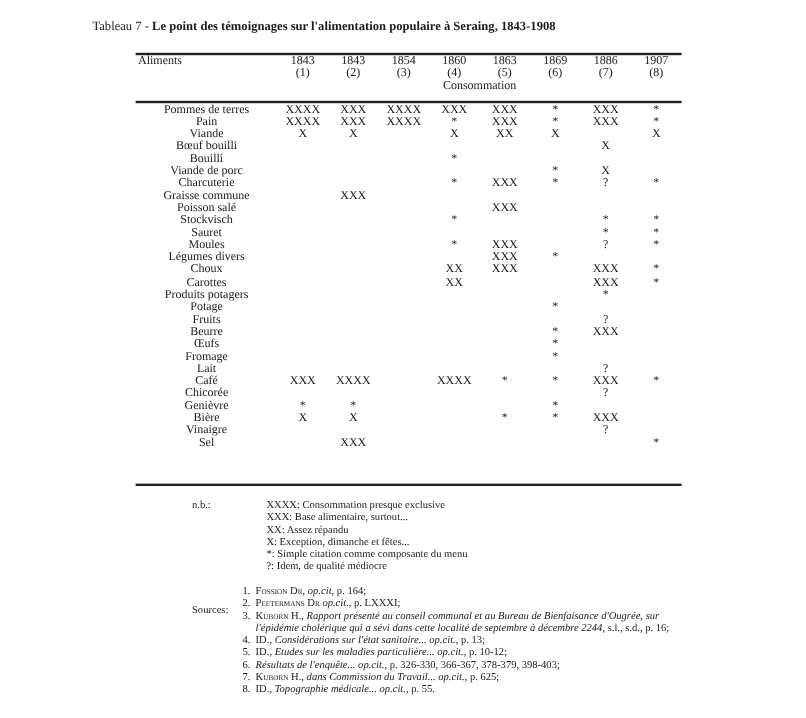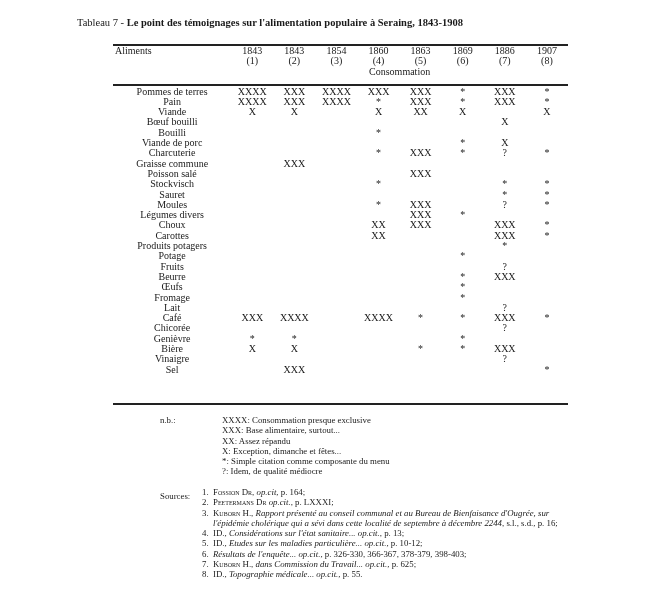--- a/index.html
+++ b/index.html
@@ -21,21 +21,21 @@
   .hdr-row th { height:10px; }
   .cons th { height:13px;margin-top:28px; }
   .spacer td { height:7px; }
   td.name { text-align:center; padding-left:2px; width:118px; white-space:nowrap; }
   td.v { text-align:center; width:42px; }
   .nb { position:absolute; left:160px; top:415px; font-size:8.8px; line-height:10.3px; }
   .nb .label { position:absolute; left:0; top:0; }
   .nb .items { position:absolute; left:33px; top:0; width:300px;margin-left:29px; }
   .nb .items div { white-space:nowrap; }
   .src { position:absolute; left:160px; top:487px; font-size:8.8px; line-height:10.3px; width:420px; }
-  .src .label { position:absolute; left:0; top:4px; }
+  .src .label { position:absolute; left:0; top:16px; }
   .src ol { list-style:none; margin:0; padding:0; position:absolute; left:42px; top:0; width:370px; }
   .src li { position:relative; padding-left:11px; }
   .src li .num { position:absolute; left:0; top:0; }
   .sc { font-variant:small-caps; }
   i { font-style:italic;margin-top:39px; }
 </style>
 </head>
 <body>
 
 <div class="title">

